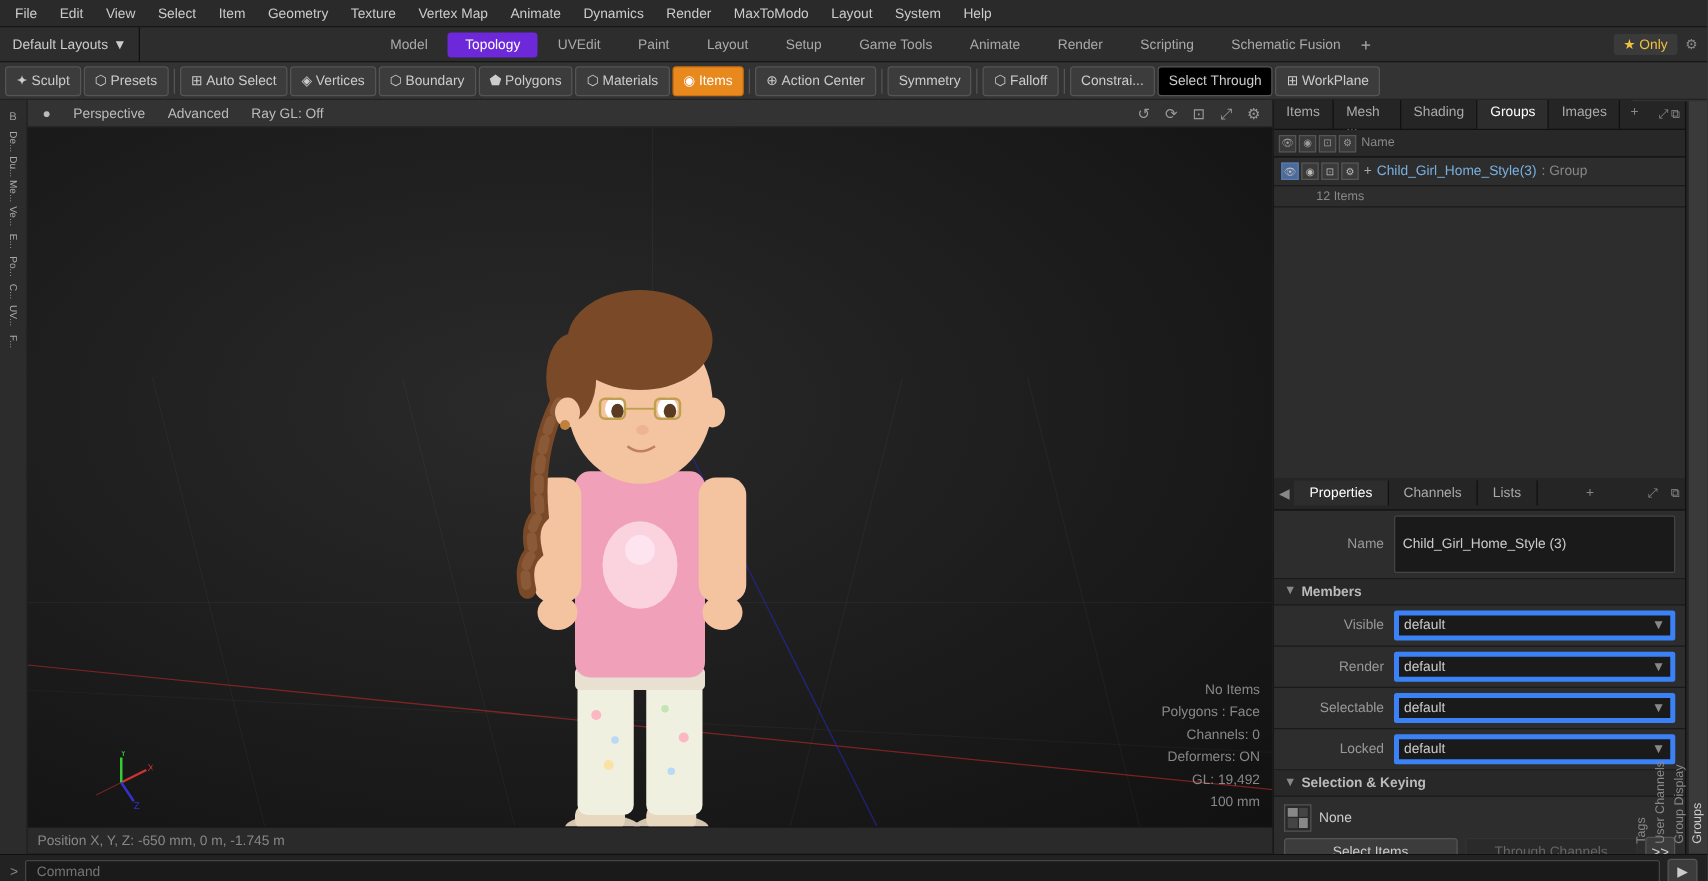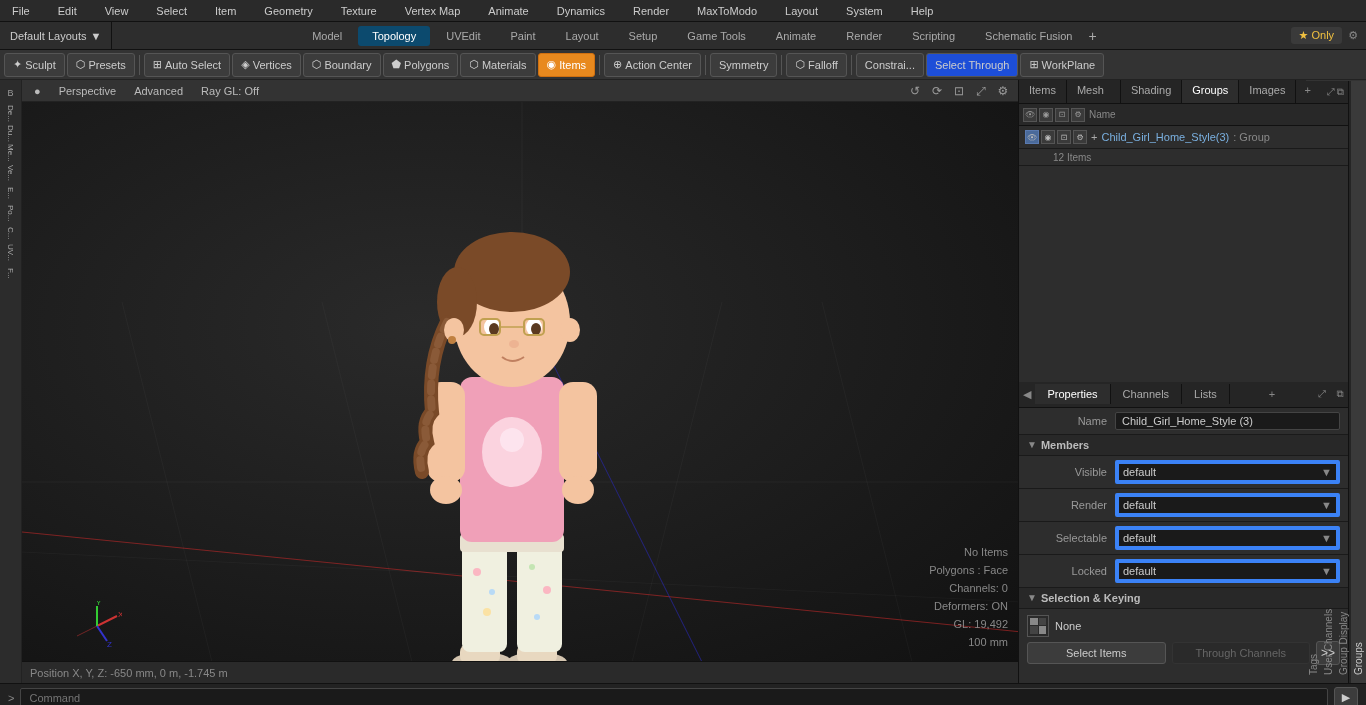--- a/index.html
+++ b/index.html
@@ -1,36 +1,36 @@
 <!DOCTYPE html>
 <html><head>
   <meta charset="utf-8">
   <style>
     * { margin: 0; padding: 0; box-sizing: border-box; }
     body { width: 1366px; height: 705px; overflow: hidden; background: #3a3a3a; font-family: 'Segoe UI', Arial, sans-serif; font-size: 11px; color: #ccc; user-select: none; }
 
     
-    #menu-bar { display: flex; align-items: center; background: #2a2a2a; height: 22px; padding: 0 4px; gap: 12px; border-bottom: 1px solid #111; }
+    #menu-bar { display: flex; align-items: center; background: #2a2a2a; height: 22px; padding: 0 4px; gap: 2px; border-bottom: 1px solid #111; }
     .menu-item { padding: 2px 8px; color: #ccc; cursor: pointer; font-size: 11px; }
 
     
     #layout-bar { display: flex; align-items: center; background: #2d2d2d; height: 28px; border-bottom: 1px solid #111; }
     #layout-dropdown { display: flex; align-items: center; padding: 0 10px; height: 100%; border-right: 1px solid #111; font-size: 11px; color: #ccc; cursor: pointer; gap: 4px; }
     #layout-tabs { display: flex; flex: 1; align-items: center; justify-content: center; gap: 2px; }
     .layout-tab { padding: 4px 14px; font-size: 11px; color: #aaa; cursor: pointer; border-radius: 3px; }
-    .layout-tab.active { background: #0c4a6e; color: #fff; }
+    .layout-tab.active { background: #6d28d9; color: #fff; }
     #layout-right { display: flex; align-items: center; padding: 0 8px; gap: 6px; }
     #star-only { color: #f0c040; font-size: 11px; padding: 2px 8px; background: #3a3a3a; border-radius: 3px; }
     #layout-plus { color: #aaa; cursor: pointer; font-size: 14px; }
 
     
     #tool-bar { display: flex; align-items: center; background: #333; height: 30px; border-bottom: 1px solid #222; gap: 2px; padding: 0 4px; }
     .tool-btn { display: flex; align-items: center; gap: 3px; padding: 3px 8px; font-size: 11px; color: #ccc; cursor: pointer; border-radius: 3px; background: #3c3c3c; border: 1px solid #555; height: 24px; }
     .tool-btn.active { background: #e8891e; color: #fff; border-color: #d07010; }
-    .tool-btn.selected-through { background: #1d4ed8; }
+    .tool-btn.selected-through { background: #000000; }
     .tool-sep { width: 1px; background: #555; height: 20px; margin: 0 2px; }
 
     
     #main-area { display: flex; height: calc(705px - 22px - 28px - 30px - 22px); }
 
     
     #left-sidebar { width: 22px; background: #2c2c2c; border-right: 1px solid #222; display: flex; flex-direction: column; align-items: center; padding-top: 4px; gap: 2px; }
     .side-icon { width: 18px; height: 18px; display: flex; align-items: center; justify-content: center; font-size: 9px; color: #999; cursor: pointer; writing-mode: horizontal-tb; }
 
     
@@ -85,21 +85,21 @@
     .props-tab { padding: 4px 12px; font-size: 11px; color: #aaa; cursor: pointer; border-right: 1px solid #111; }
     .props-tab.active { background: #2d2d2d; color: #fff; }
     .props-tab-add { padding: 4px 8px; color: #888; cursor: pointer; margin-left: auto; }
     .float-icons { margin-left: auto; display: flex; gap: 2px; }
     .float-icon { width: 16px; height: 16px; display: flex; align-items: center; justify-content: center; color: #888; cursor: pointer; font-size: 10px; }
 
     
     .props-row { display: flex; align-items: center; padding: 4px 8px; border-bottom: 1px solid #1a1a1a; min-height: 26px; }
     .props-label { width: 80px; color: #999; font-size: 11px; text-align: right; margin-right: 8px; flex-shrink: 0; }
     .props-value { flex: 1; }
-    .props-input { background: #1a1a1a; border: 1px solid #444; color: #ccc; font-size: 11px; padding: 2px 6px; width: 100%; border-radius: 2px; }
+    .props-input { background: #1a1a1a; border: 1px solid #444; color: #ccc; font-size: 11px; padding: 16px 6px; width: 100%; border-radius: 2px; }
     
     
     .section-hdr { display: flex; align-items: center; padding: 4px 8px; background: #282828; border-bottom: 1px solid #1a1a1a; cursor: pointer; }
     .section-arrow { color: #888; margin-right: 4px; font-size: 10px; }
     .section-label { font-size: 11px; color: #bbb; font-weight: bold; }
 
     
     .props-dropdown { background: #1a1a1a; border: 4px solid #3b82f6; color: #ccc; font-size: 11px; padding: 2px 4px; width: 100%; border-radius: 2px; display: flex; align-items: center; justify-content: space-between; cursor: pointer; }
     .props-dropdown-arrow { color: #888; }
 

